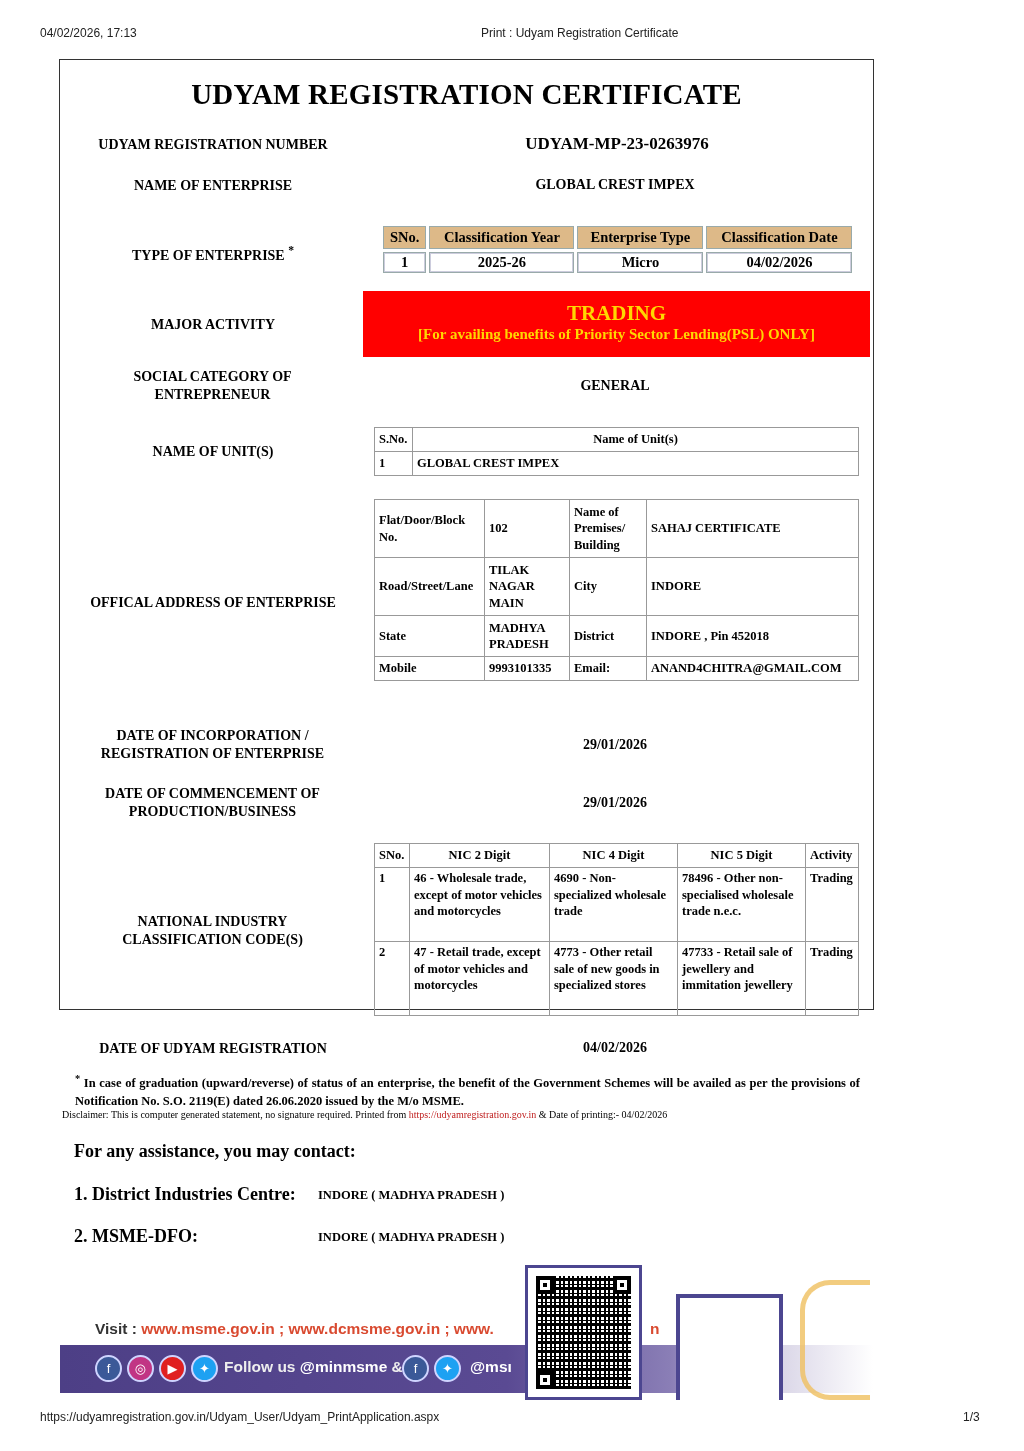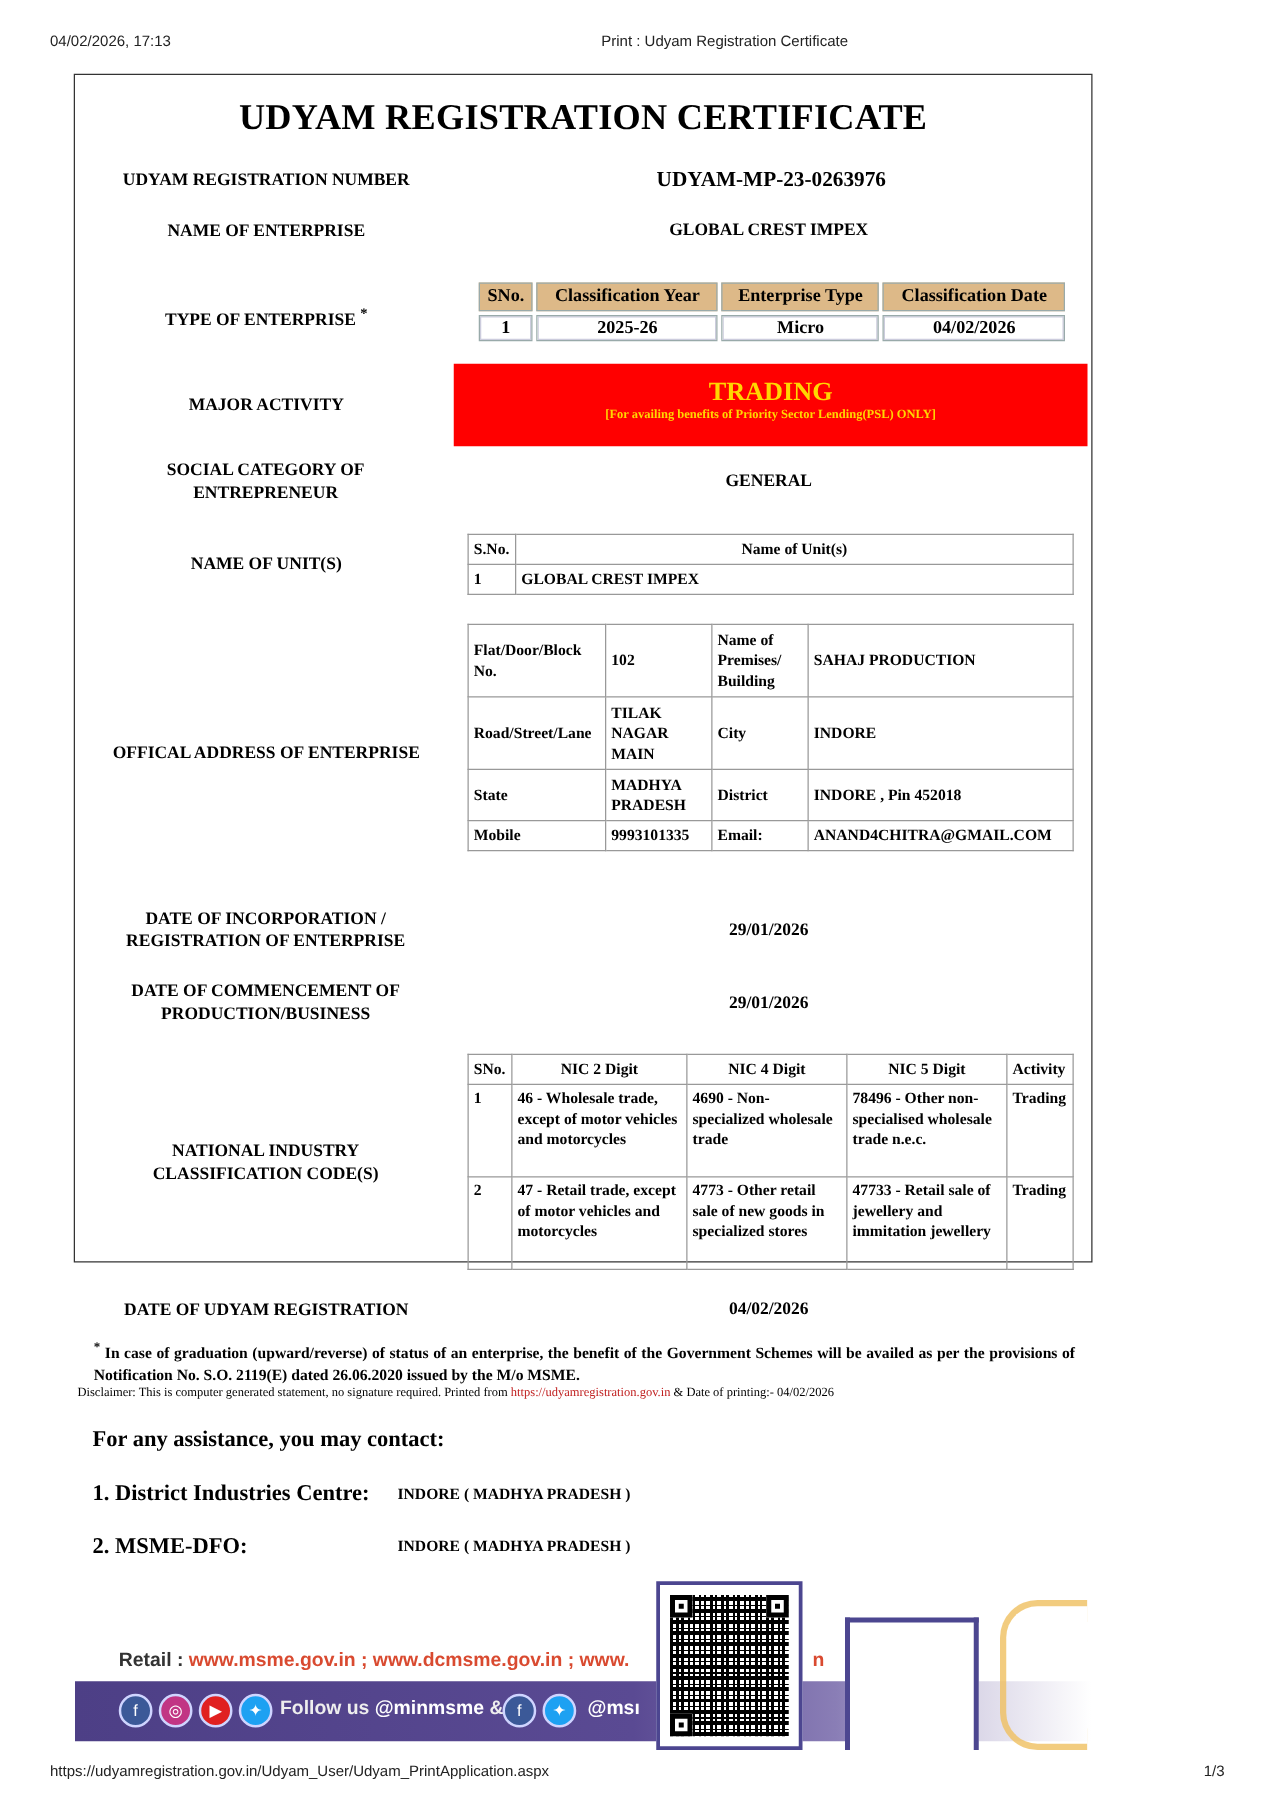--- a/index.html
+++ b/index.html
@@ -9,21 +9,21 @@
   .page-box { position: absolute; left: 59px; top: 59px; width: 815px; height: 951px; border: 1px solid #333; }
   .title { position: absolute; left: 0; right: 0; top: 18px; text-align: center; font-size: 29px; font-weight: bold; letter-spacing: 0.2px; }
   .lbl { position: absolute; left: 0; width: 306px; text-align: center; font-weight: bold; font-size: 14px; line-height: 18px; }
   .val { position: absolute; left: 300px; width: 510px; text-align: center; font-weight: bold; font-size: 14px; }
   table { border-collapse: separate; font-family: "Liberation Serif", serif; }
   .cls-tbl { position: absolute; left: 320px; top: 163px; border-spacing: 3px; }
   .cls-tbl th { background: #ddb988; border: 1px solid #9aa; font-size: 14.5px; padding: 2px 6px; font-weight: bold; height: 21px; }
   .cls-tbl td { border: 1px solid #9aa; box-shadow: inset 0 0 0 1px #ccd; font-size: 14.5px; font-weight: bold; text-align: center; height: 21px; padding: 1px 6px; }
   .red-box { position: absolute; left: 303px; top: 231px; width: 507px; height: 66px; background: #ff0000; text-align: center; color: #ffd700; font-weight: bold; }
   .red-box .t1 { font-size: 21px; margin-top: 10px; }
-  .red-box .t2 { font-size: 10px; }
+  .red-box .t2 { font-size: 15px; }
   .grid { position: absolute; left: 314px; border-collapse: collapse; }
   .grid td, .grid th { border: 1px solid #999; font-size: 12.5px; font-weight: bold; padding: 2px 4px; vertical-align: middle; text-align: left; line-height: 16.5px; }
   .nic td { vertical-align: top; }
   .footnote { position: absolute; left: 15px; top: 1010px; width: 785px; font-size: 12.5px; font-weight: bold; line-height: 18px; text-align: justify; }
   .disclaimer { position: absolute; left: 2px; top: 1049px; font-size: 10px; white-space: nowrap; }
   .disclaimer .link { color: #c02020; }
   .assist { position: absolute; left: 14px; font-weight: bold; font-size: 18px; }
   .assist-val { position: absolute; left: 258px; font-weight: bold; font-size: 12.5px; }
   .banner { position: absolute; left: 0; top: 1250px; width: 813px; height: 90px; }
   .visit { position: absolute; left: 35px; top: 10px; font-family: "Liberation Sans", sans-serif; font-weight: bold; font-size: 15.5px; color: #333; }
@@ -98,21 +98,21 @@
   </tbody>
     </table>
 
   <div class="lbl" style="top:534px">OFFICAL ADDRESS OF ENTERPRISE</div>
   <table class="grid" style="top:439px;width:485px">
     <tbody>
         <tr style="height:58px">
       <td style="width:110px">Flat/Door/Block No.</td>
       <td style="width:85px">102</td>
       <td style="width:77px">Name of Premises/ Building</td>
-      <td>SAHAJ PRODUCTION</td>
+      <td>SAHAJ CERTIFICATE</td>
     </tr>
     <tr style="height:58px">
       <td>Road/Street/Lane</td>
       <td>TILAK NAGAR MAIN</td>
       <td>City</td>
       <td>INDORE</td>
     </tr>
     <tr style="height:41px">
       <td>State</td>
       <td>MADHYA PRADESH</td>
@@ -167,21 +167,21 @@
   <div class="footnote"><sup>*</sup> <span>In case of graduation (upward/reverse) of status of an enterprise, the benefit of the Government Schemes will be availed as per the provisions of Notification No. S.O. 2119(E) dated    26.06.2020 issued by the M/o MSME.</span></div>
   <div class="disclaimer"><span>Disclaimer: This is computer generated statement, no signature required. Printed from </span><span class="link">https://udyamregistration.gov.in</span><span> &amp; Date of printing:- 04/02/2026</span></div>
 
   <div class="assist" style="top:1081px">For any assistance, you may contact:</div>
   <div class="assist" style="top:1124px">1. District Industries Centre:</div>
   <div class="assist-val" style="top:1128px">INDORE ( MADHYA PRADESH )</div>
   <div class="assist" style="top:1166px">2. MSME-DFO:</div>
   <div class="assist-val" style="top:1170px">INDORE ( MADHYA PRADESH )</div>
 
   <div class="banner">
-    <div class="visit"><span>Retail : </span><span class="r">www.msme.gov.in ; www.dcmsme.gov.in ; www.</span><span class="r" style="position:absolute;left:555px">n</span></div>
+    <div class="visit"><span>Visit : </span><span class="r">www.msme.gov.in ; www.dcmsme.gov.in ; www.</span><span class="r" style="position:absolute;left:555px">n</span></div>
     <div class="strip">
       <div class="soc" style="left:35px;background:#3b5998">f</div>
       <div class="soc" style="left:67px;background:#c13584">◎</div>
       <div class="soc" style="left:99px;background:#e02020">▶</div>
       <div class="soc" style="left:131px;background:#1da1f2">✦</div>
       <div class="follow"><span>Follow us </span><b>@minmsme</b><span> &amp; </span></div>
       <div class="soc" style="left:342px;background:#3b5998">f</div>
       <div class="soc" style="left:374px;background:#1da1f2">✦</div>
       <div class="follow" style="left:410px"><b>@msı</b></div>
     </div>

